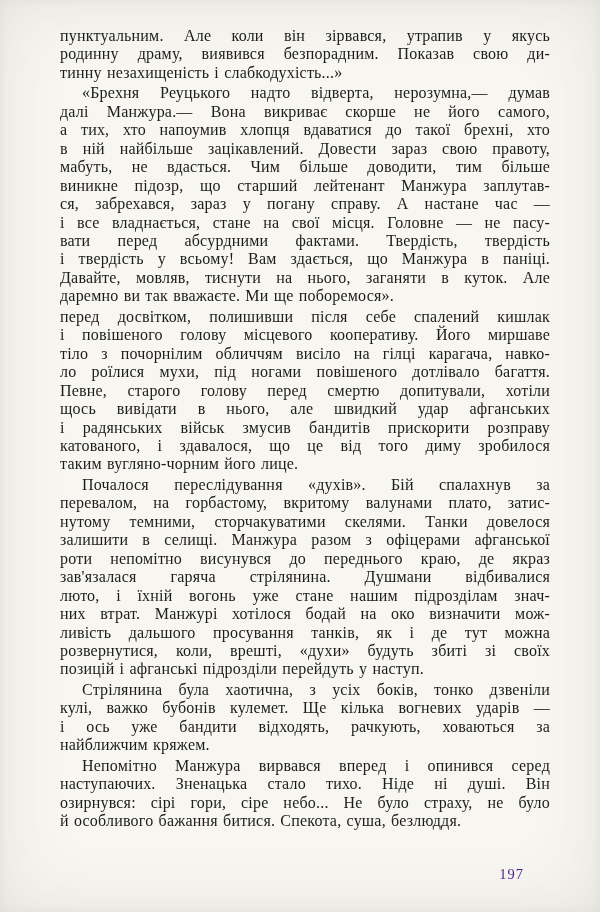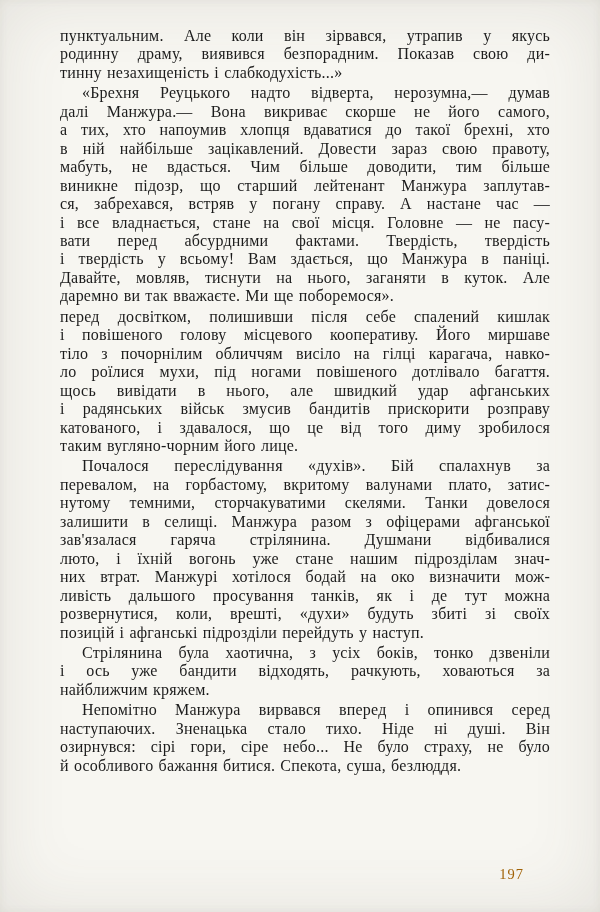--- a/index.html
+++ b/index.html
@@ -47,71 +47,74 @@
     text-indent: 22px;
   }
   .page-number {
     position: absolute;
     top: 866px;
     left: 56px;
     width: 468px;
     text-align: right;
     font-size: 14.5px;
     letter-spacing: 1px;
-    color: #a16207;
+    color: #4c1d95;
   }
 </style>
 </head>
 <body>
 
 <div class="scan-page" style="background: rgb(247, 246, 241); color: rgb(28, 28, 28);">
   <div class="text-block">
       <div class="para">
         <div class="line">пунктуальним. Але коли він зірвався, утрапив у якусь</div>
         <div class="line">родинну драму, виявився безпорадним. Показав свою ди-</div>
         <div class="line last">тинну незахищеність і слабкодухість...»</div>
       </div>
       <div class="para">
         <div class="line first-indent">«Брехня Реуцького надто відверта, нерозумна,— думав</div>
         <div class="line">далі Манжура.— Вона викриває скорше не його самого,</div>
         <div class="line">а тих, хто напоумив хлопця вдаватися до такої брехні, хто</div>
         <div class="line">в ній найбільше зацікавлений. Довести зараз свою правоту,</div>
         <div class="line">мабуть, не вдасться. Чим більше доводити, тим більше</div>
         <div class="line">виникне підозр, що старший лейтенант Манжура заплутав-</div>
-        <div class="line">ся, забрехався, встряв у погану справу. А настане час —</div>
+        <div class="line">ся, забрехався, зараз у погану справу. А настане час —</div>
         <div class="line">і все владнається, стане на свої місця. Головне — не пасу-</div>
         <div class="line">вати перед абсурдними фактами. Твердість, твердість</div>
         <div class="line">і твердість у всьому! Вам здається, що Манжура в паніці.</div>
         <div class="line">Давайте, мовляв, тиснути на нього, заганяти в куток. Але</div>
         <div class="line last">даремно ви так вважаєте. Ми ще поборемося».</div>
       </div>
       <div class="para">
         <div class="line">перед досвітком, полишивши після себе спалений кишлак</div>
         <div class="line">і повішеного голову місцевого кооперативу. Його миршаве</div>
         <div class="line">тіло з почорнілим обличчям висіло на гілці карагача, навко-</div>
         <div class="line">ло роїлися мухи, під ногами повішеного дотлівало багаття.</div>
+        <div class="line">Певне, старого голову перед смертю допитували, хотіли</div>
         <div class="line">щось вивідати в нього, але швидкий удар афганських</div>
         <div class="line">і радянських військ змусив бандитів прискорити розправу</div>
         <div class="line">катованого, і здавалося, що це від того диму зробилося</div>
         <div class="line last">таким вугляно-чорним його лице.</div>
       </div>
       <div class="para">
         <div class="line first-indent">Почалося переслідування «духів». Бій спалахнув за</div>
         <div class="line">перевалом, на горбастому, вкритому валунами плато, затис-</div>
         <div class="line">нутому темними, сторчакуватими скелями. Танки довелося</div>
         <div class="line">залишити в селищі. Манжура разом з офіцерами афганської</div>
+        <div class="line">роти непомітно висунувся до переднього краю, де якраз</div>
         <div class="line">зав'язалася гаряча стрілянина. Душмани відбивалися</div>
         <div class="line">люто, і їхній вогонь уже стане нашим підрозділам знач-</div>
         <div class="line">них втрат. Манжурі хотілося бодай на око визначити мож-</div>
         <div class="line">ливість дальшого просування танків, як і де тут можна</div>
         <div class="line">розвернутися, коли, врешті, «духи» будуть збиті зі своїх</div>
         <div class="line last">позицій і афганські підрозділи перейдуть у наступ.</div>
       </div>
       <div class="para">
         <div class="line first-indent">Стрілянина була хаотична, з усіх боків, тонко дзвеніли</div>
+        <div class="line">кулі, важко бубонів кулемет. Ще кілька вогневих ударів —</div>
         <div class="line">і ось уже бандити відходять, рачкують, ховаються за</div>
         <div class="line last">найближчим кряжем.</div>
       </div>
       <div class="para">
         <div class="line first-indent">Непомітно Манжура вирвався вперед і опинився серед</div>
         <div class="line">наступаючих. Зненацька стало тихо. Ніде ні душі. Він</div>
         <div class="line">озирнувся: сірі гори, сіре небо... Не було страху, не було</div>
         <div class="line last">й особливого бажання битися. Спекота, суша, безлюддя.</div>
       </div>
     </div>

